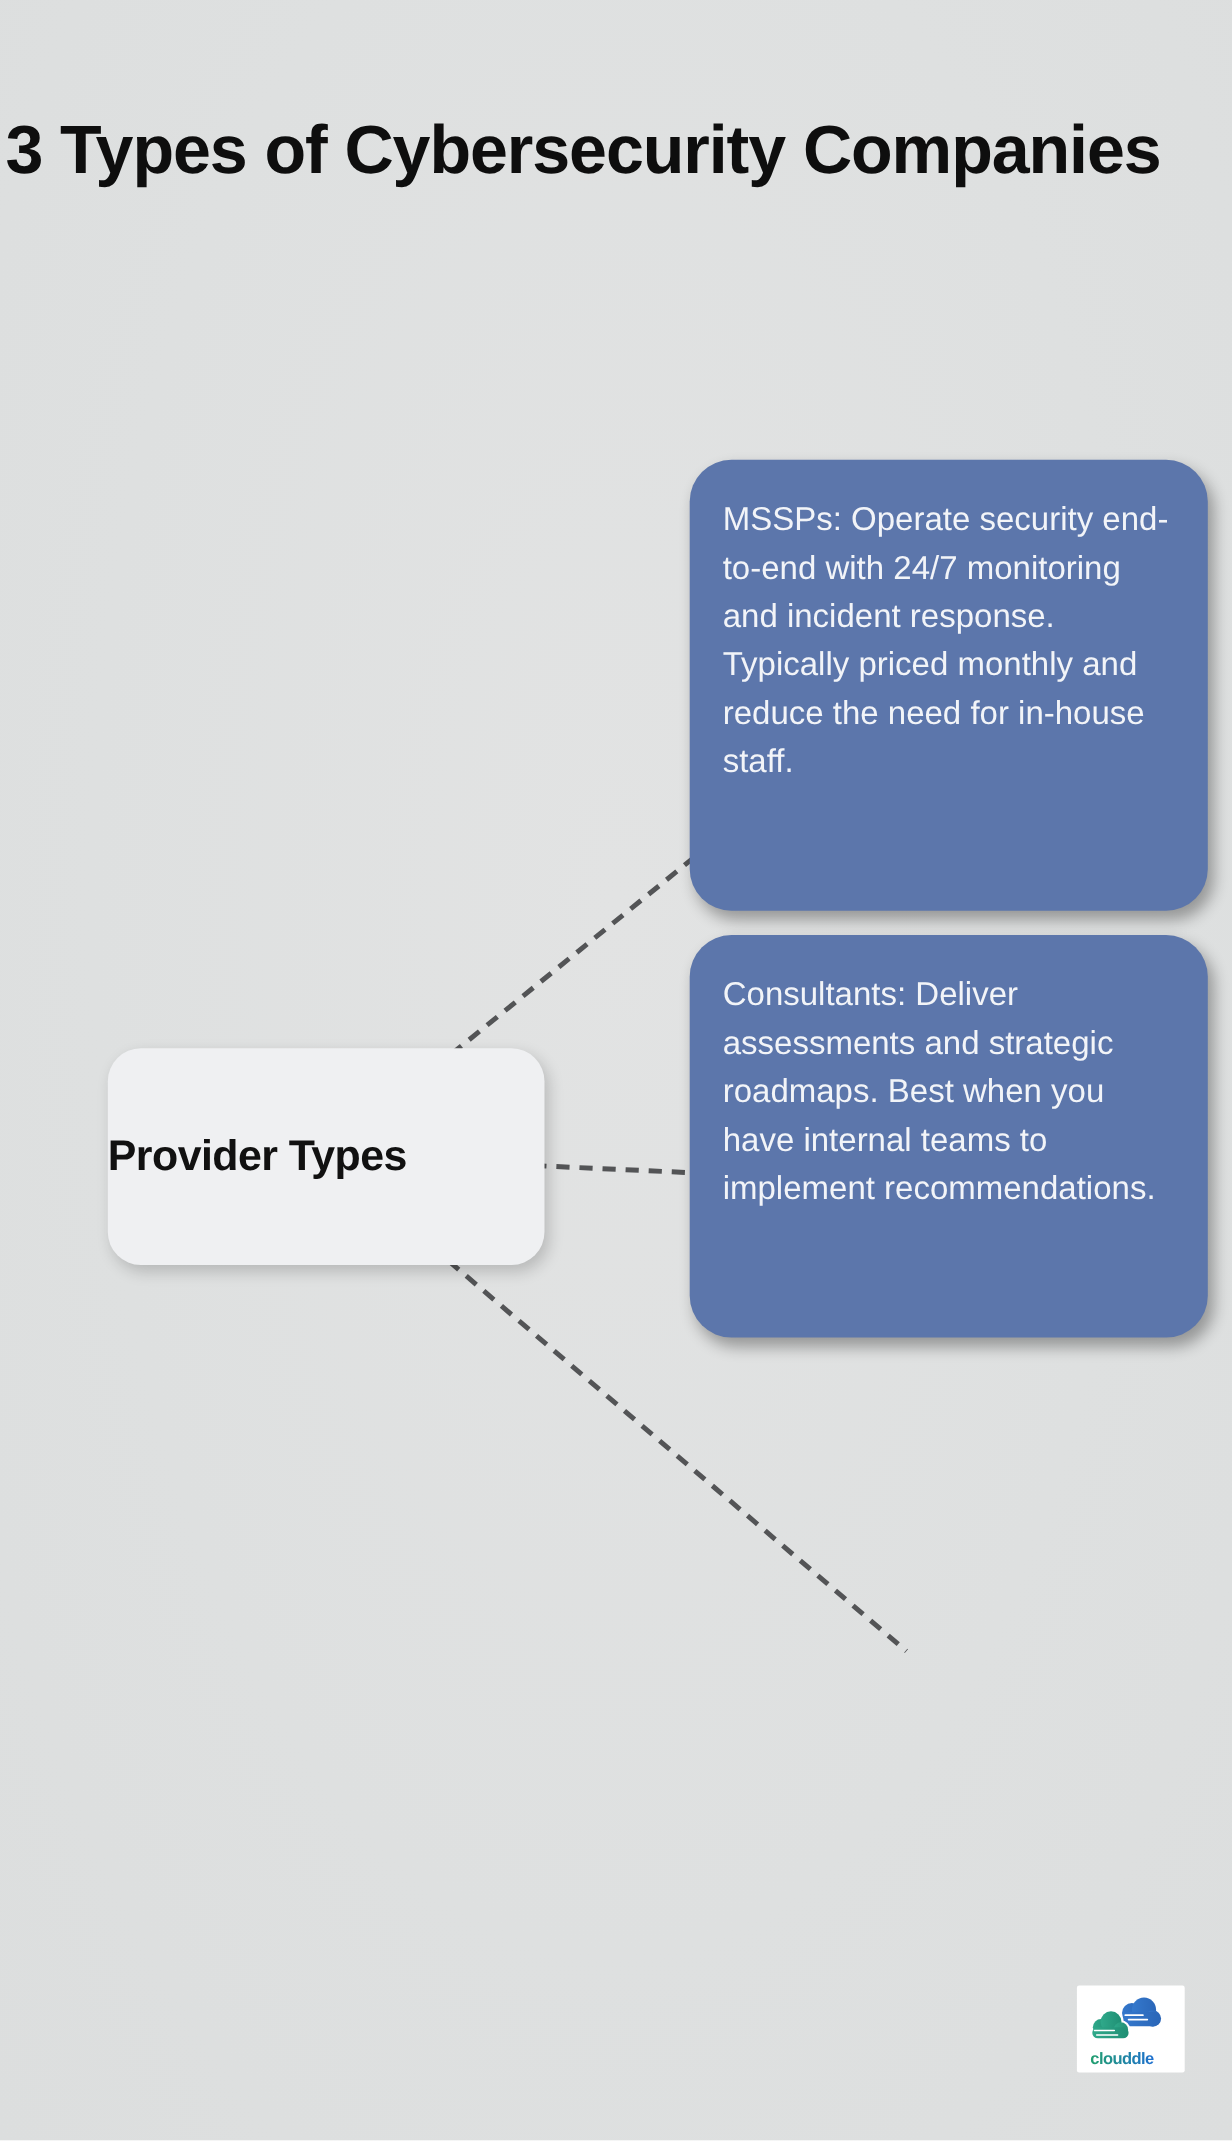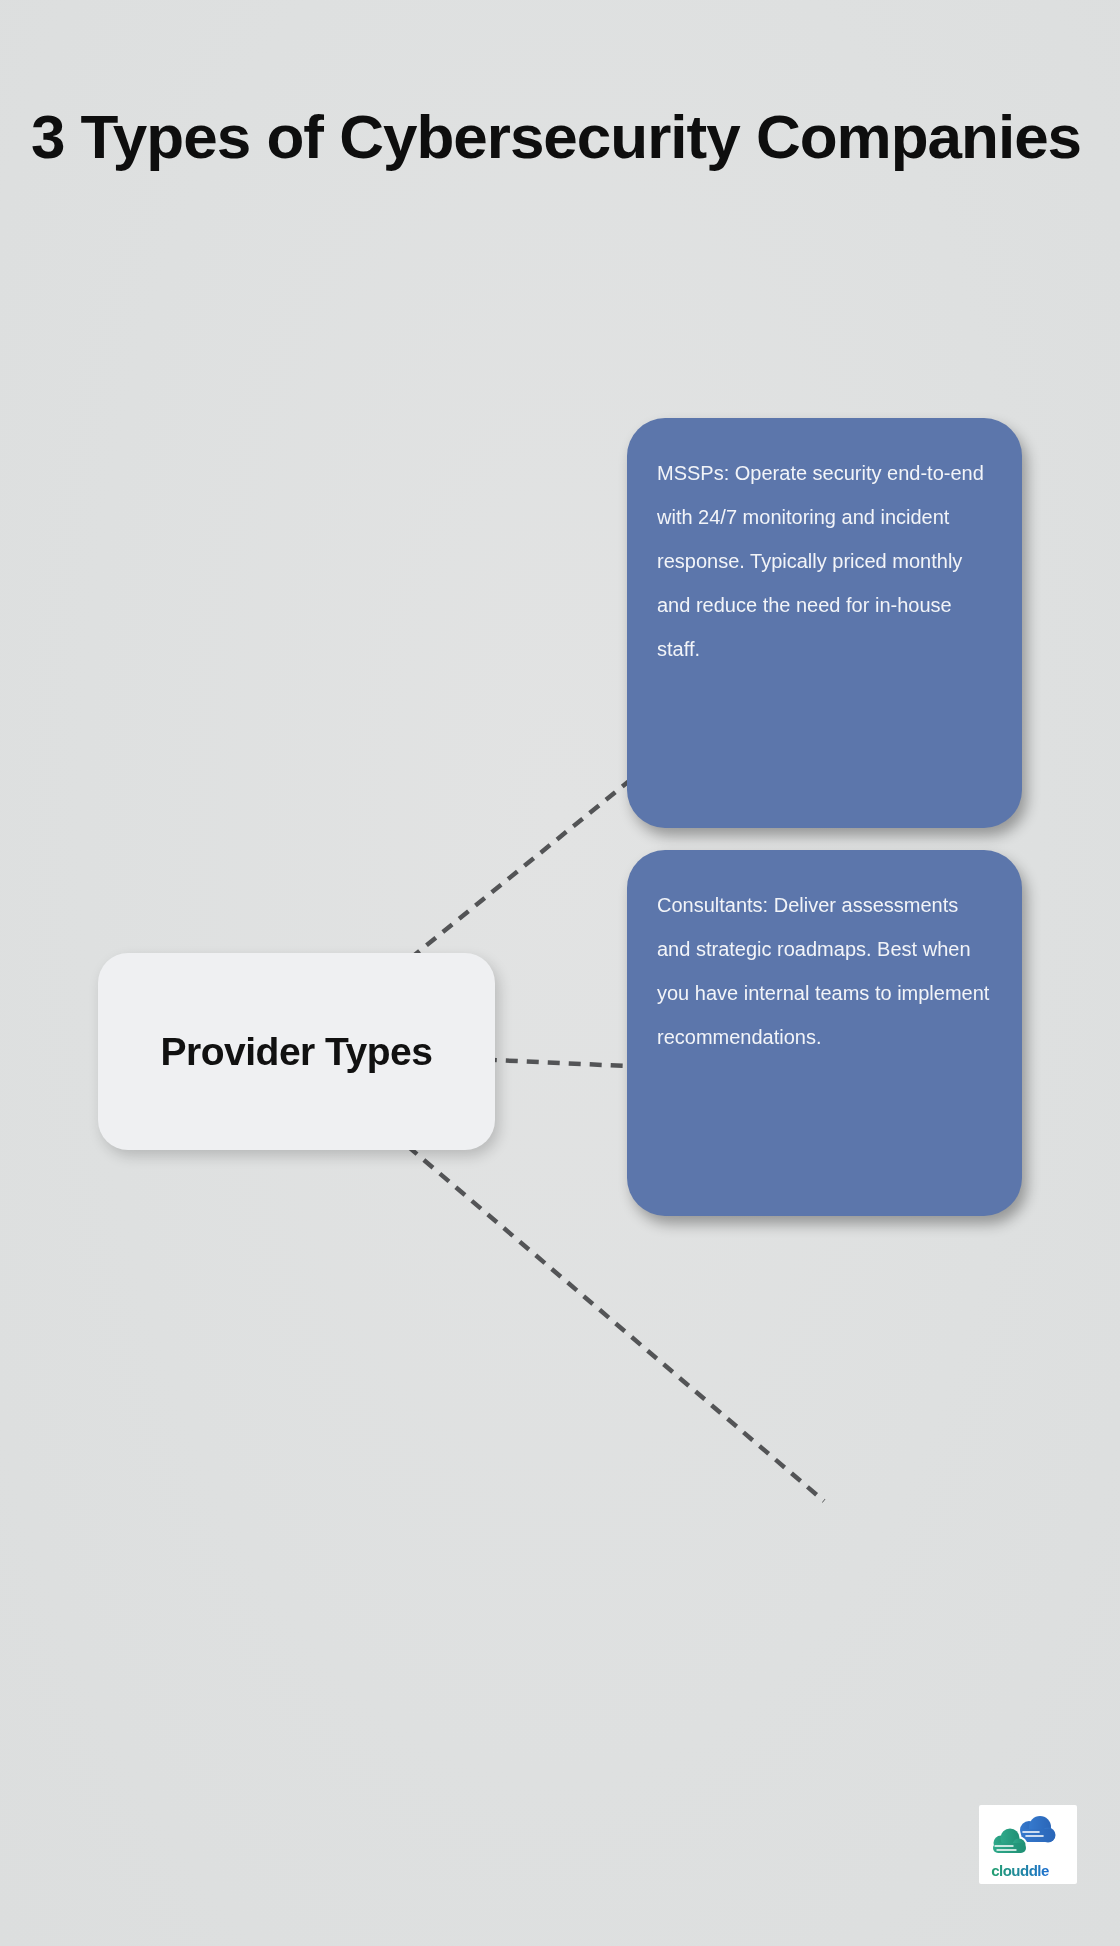--- a/index.html
+++ b/index.html
@@ -15,58 +15,57 @@
     position: absolute;
     top: 92px;
     left: 0;
     width: 1060px;
     text-align: center;
     font-size: 62px;
     line-height: 89px;
     font-weight: bold;
     letter-spacing: -1px;
     color: #0e0e0e;
-    padding-left: 26px;
   }
   .connectors {
     position: absolute;
     top: 0; left: 0;
     z-index: 1;
   }
   .root-node {
     position: absolute;
     z-index: 2;
     left: 98px;
     top: 953px;
     width: 397px;
     height: 197px;
     background: #eff0f2;
     border-radius: 30px;
     box-shadow: 4px 6px 14px rgba(0,0,0,0.18);
     display: flex;
     align-items: center;
-    justify-content: center;
+    justify-content: flex-start;
   }
   .root-label {
     font-size: 39px;
     font-weight: bold;
     letter-spacing: -0.5px;
     color: #111111;
   }
   .branch {
     position: absolute;
     z-index: 2;
     left: 627px;
-    width: 395px;
+    width: 471px;
     box-sizing: border-box;
     background: #5c76ab;
     color: #f2f4f8;
     border-radius: 38px;
     padding: 33px 32px 30px 30px;
-    font-size: 20px;
+    font-size: 30px;
     line-height: 44px;
     box-shadow: 5px 8px 14px rgba(0,0,0,0.33);
   }
   .branch.mssps       { top: 418px;  height: 410px; }
   .branch.consultants { top: 850px;  height: 366px; }
   .branch.vendors     { top: 1320px; height: 363px; }
   .logo {
     position: absolute;
     z-index: 3;
     left: 979px;

